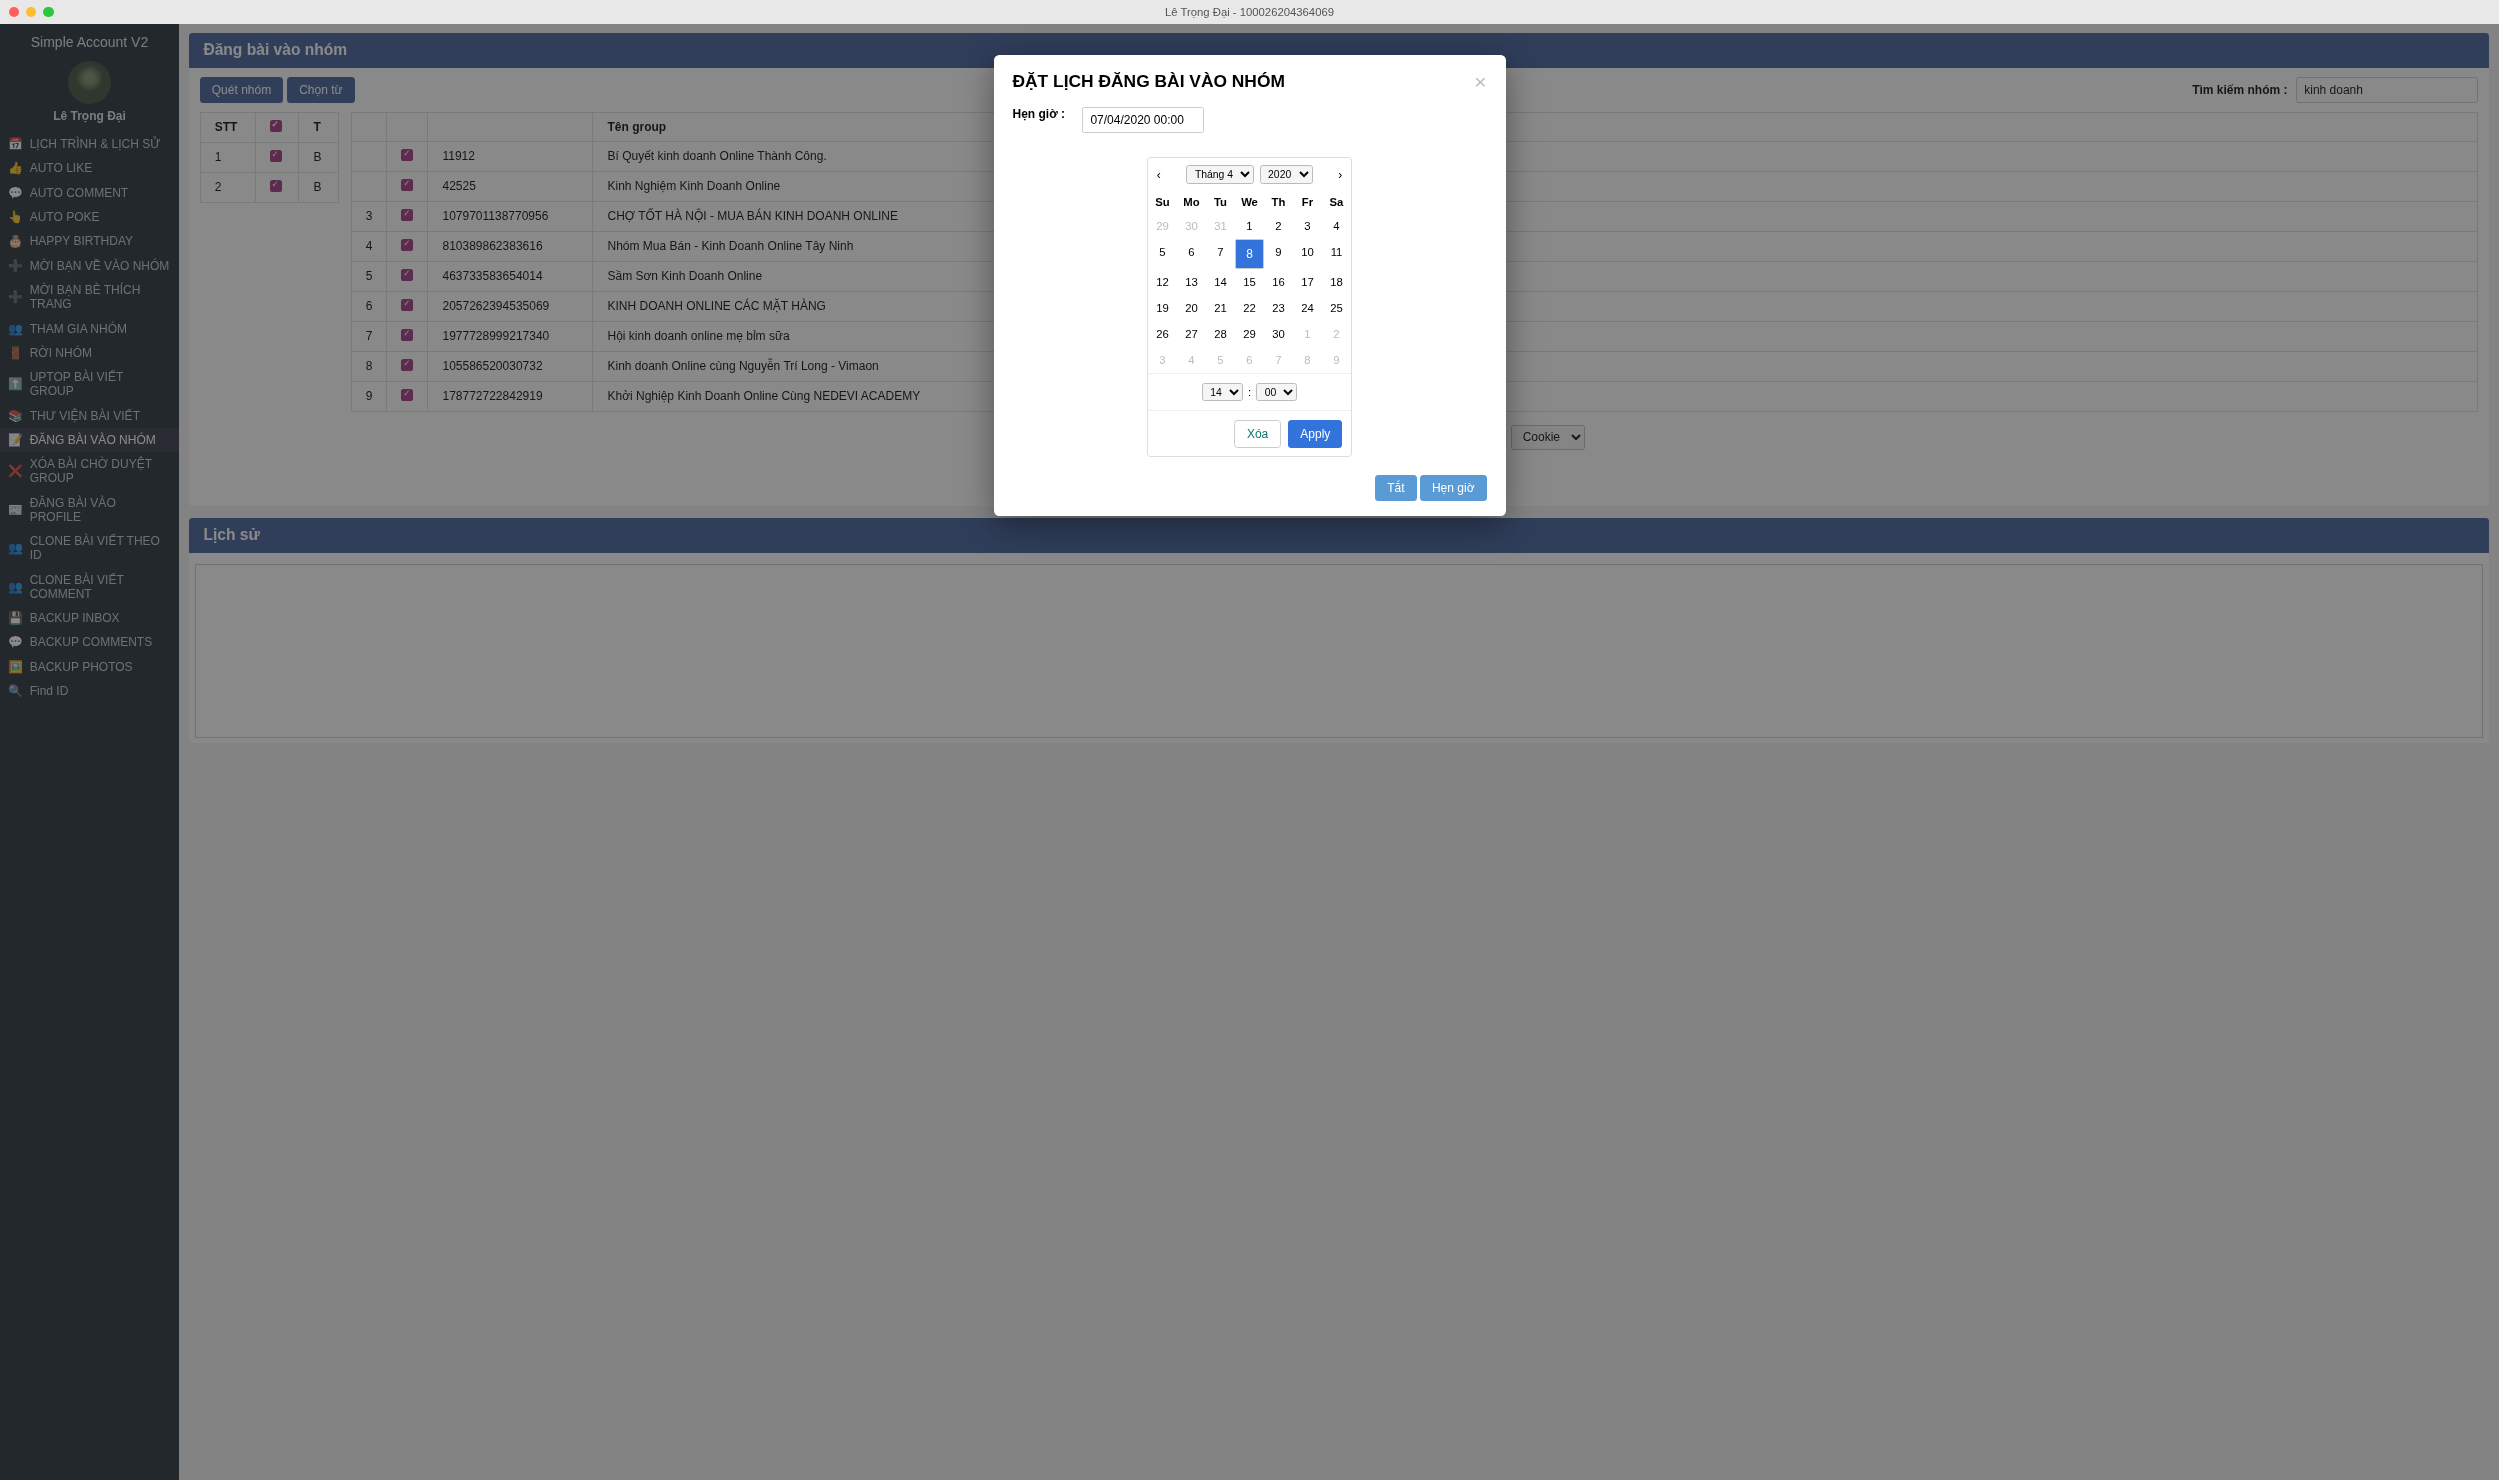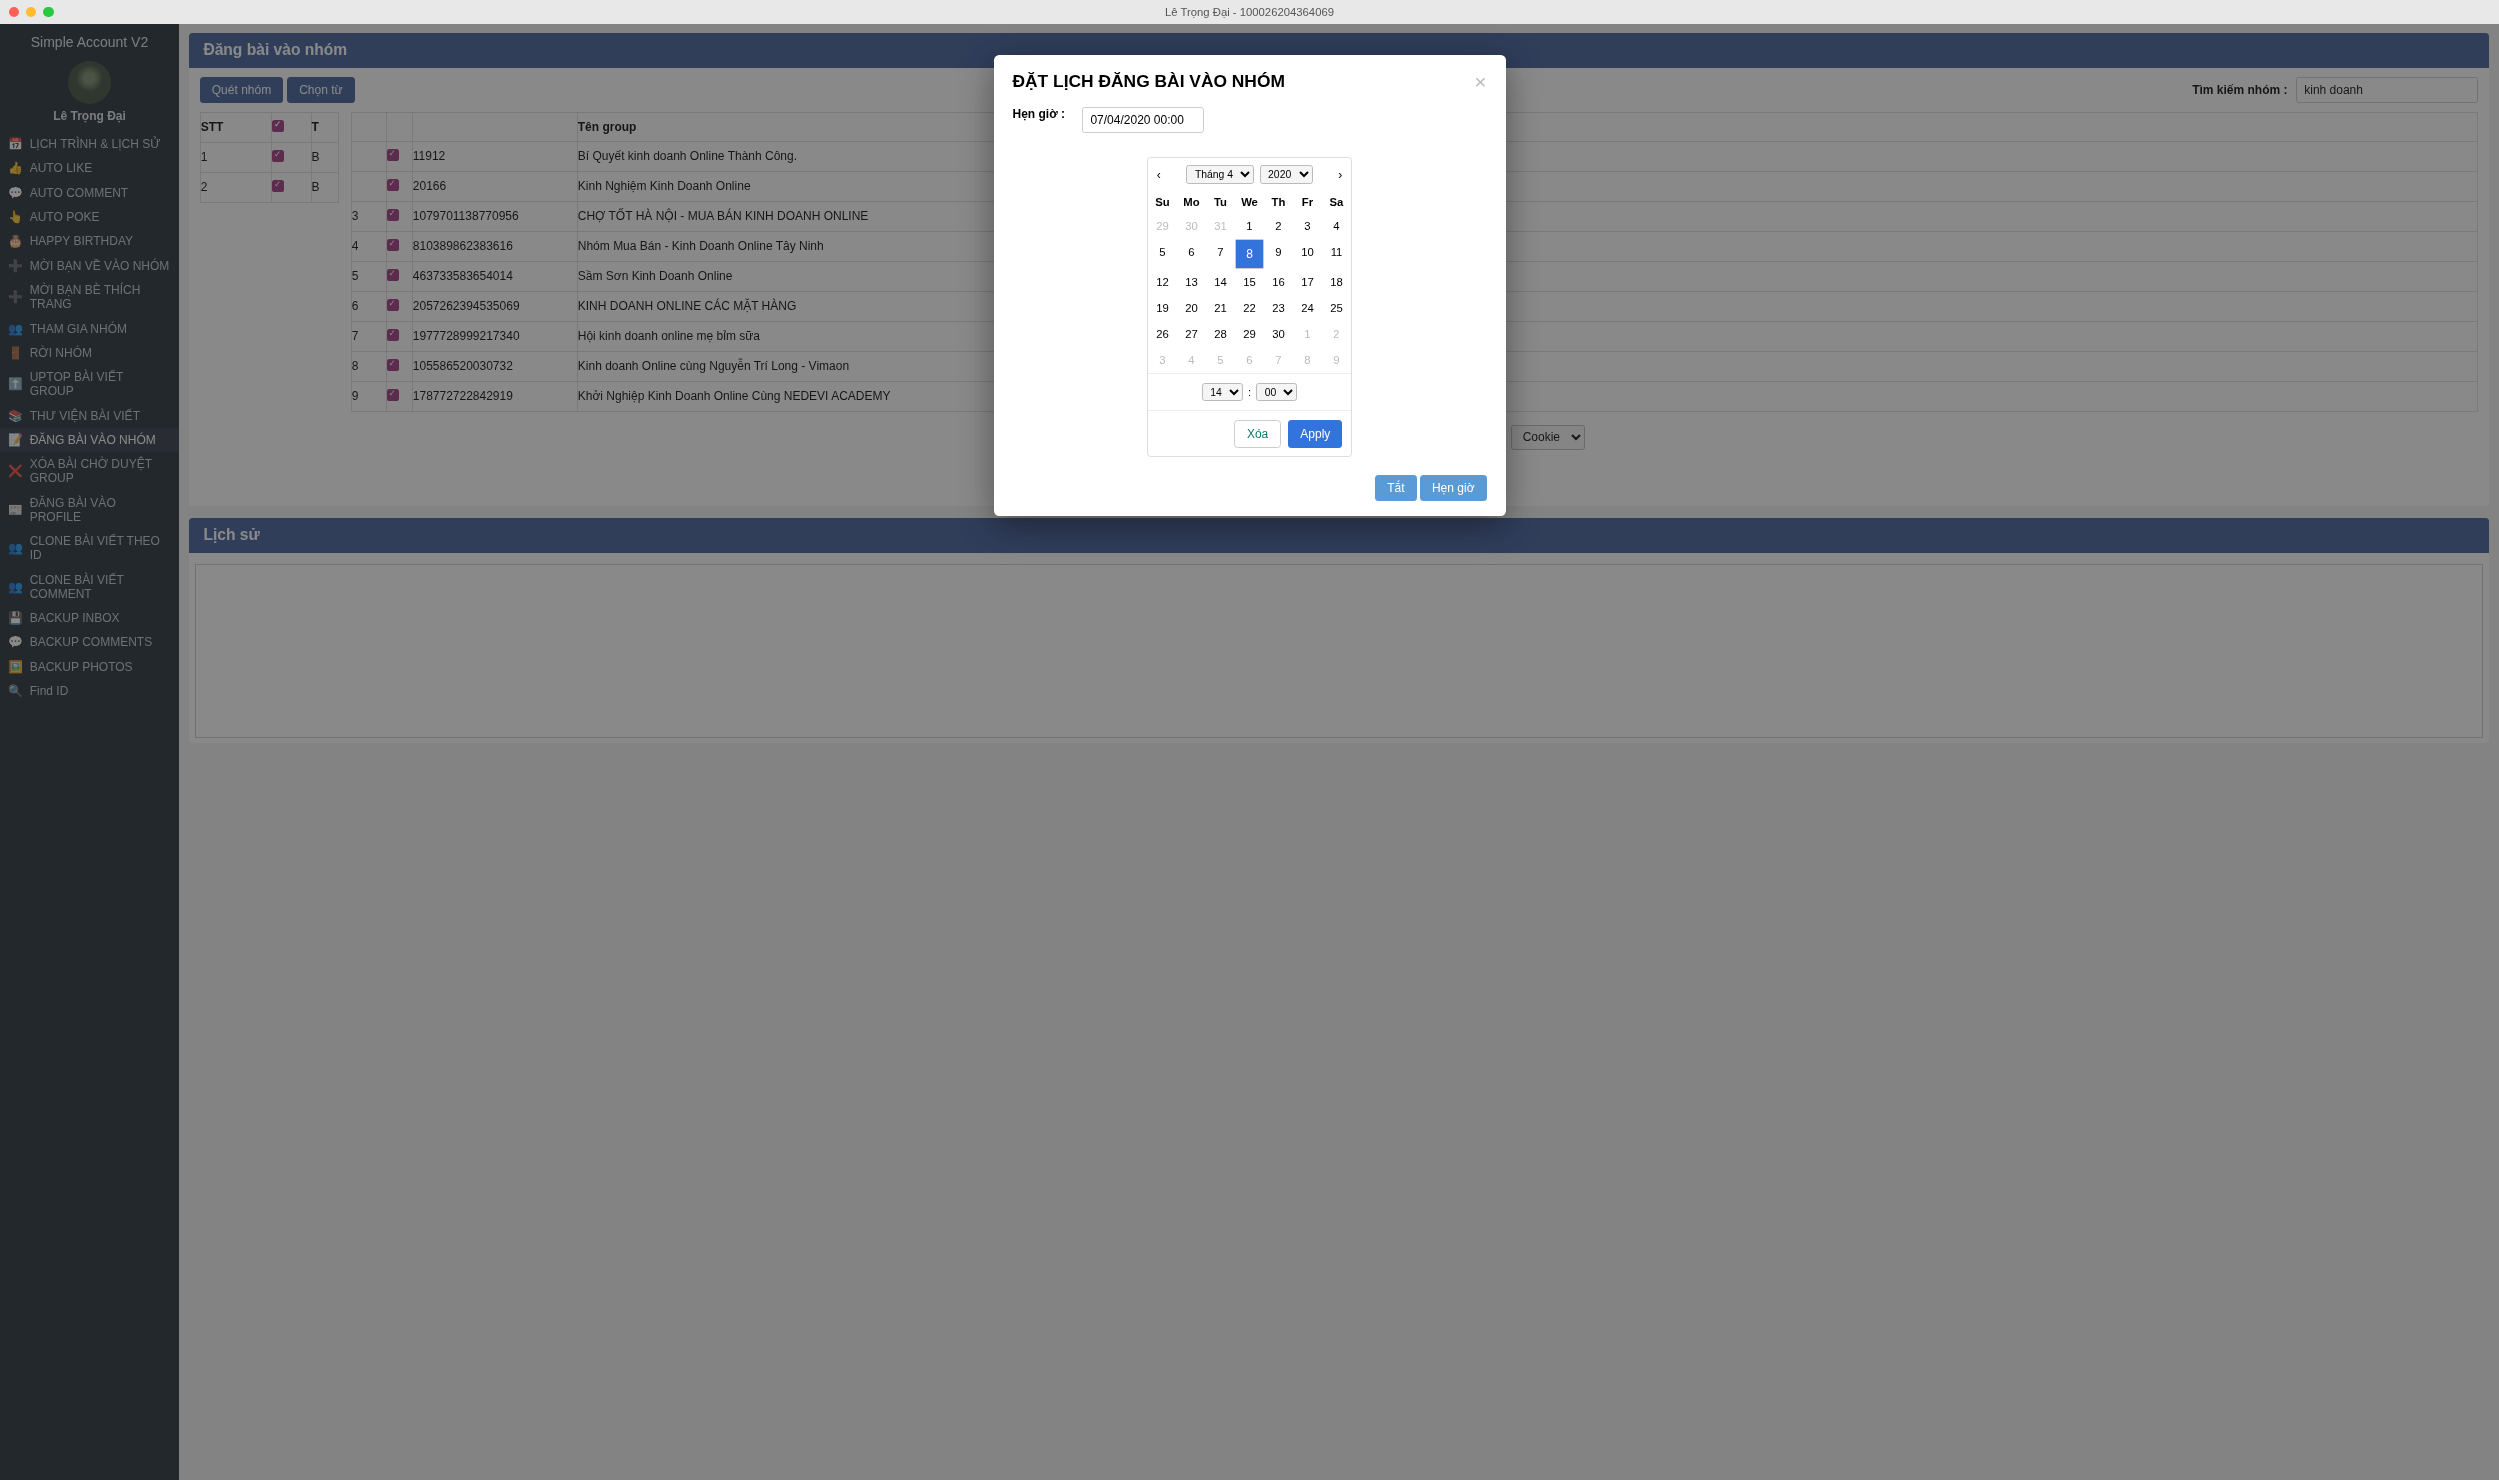--- a/index.html
+++ b/index.html
@@ -37,21 +37,21 @@
   .btn-green { background: #6aa84f; color: #fff; border-radius: 17.4px; padding: 7.8px 19px; }
   .btn-red { background: #c0392b; color: #fff; border-radius: 17.4px; padding: 7.8px 26px; }
   .btn-grey { background: #d9d9d9; color: #555; border-radius: 17.4px; padding: 7.8px 26px; }
 
   .search-right { margin-left: auto; display: flex; align-items: center; gap: 8.7px; font-weight: 600; }
   input[type=text], .sel, .num-input { padding: 5.2px 7px; border: 0.9px solid #ccc; border-radius: 2.6px; font-size: 12px; background: #fff; }
   .num-input { width: 69px; }
 
   .tables-row { display: flex; gap: 12px; align-items: flex-start; }
   table { border-collapse: collapse; font-size: 12px; }
-  th, td { border: 0.9px solid #ddd; padding: 7px 0; text-align: left; }
+  th, td { border: 0.9px solid #ddd; padding: 7px 14px; text-align: left; }
   th { font-weight: 700; }
   .chk { width: 12px; height: 12px; border-radius: 2.6px; background: #9b2f7a; display: inline-block; position: relative; }
   .chk::after { content: "✓"; color: #fff; font-size: 8.7px; position: absolute; left: 1.7px; top: -0.9px; }
 
   .controls-row { display: flex; align-items: center; justify-content: center; gap: 12px; margin-top: 12px; font-weight: 700; }
   .action-row { display: flex; justify-content: center; gap: 26px; margin-top: 12px; }
 
   .history-box { border: 0.9px solid #ccc; background: #fff; height: 174px; margin: 7px 1.7px 1.7px; }
 
   
@@ -229,21 +229,21 @@
           <tbody id="right-tbody">
               <tr>
                 <td></td>
                 <td><span class="chk"></span></td>
                 <td>11912</td>
                 <td>Bí Quyết kinh doanh Online Thành Công.</td>
               </tr>
               <tr>
                 <td></td>
                 <td><span class="chk"></span></td>
-                <td>20166</td>
+                <td>42525</td>
                 <td>Kinh Nghiệm Kinh Doanh Online</td>
               </tr>
               <tr>
                 <td>3</td>
                 <td><span class="chk"></span></td>
                 <td>1079701138770956</td>
                 <td>CHỢ TỐT HÀ NỘI - MUA BÁN KINH DOANH ONLINE</td>
               </tr>
               <tr>
                 <td>4</td>

